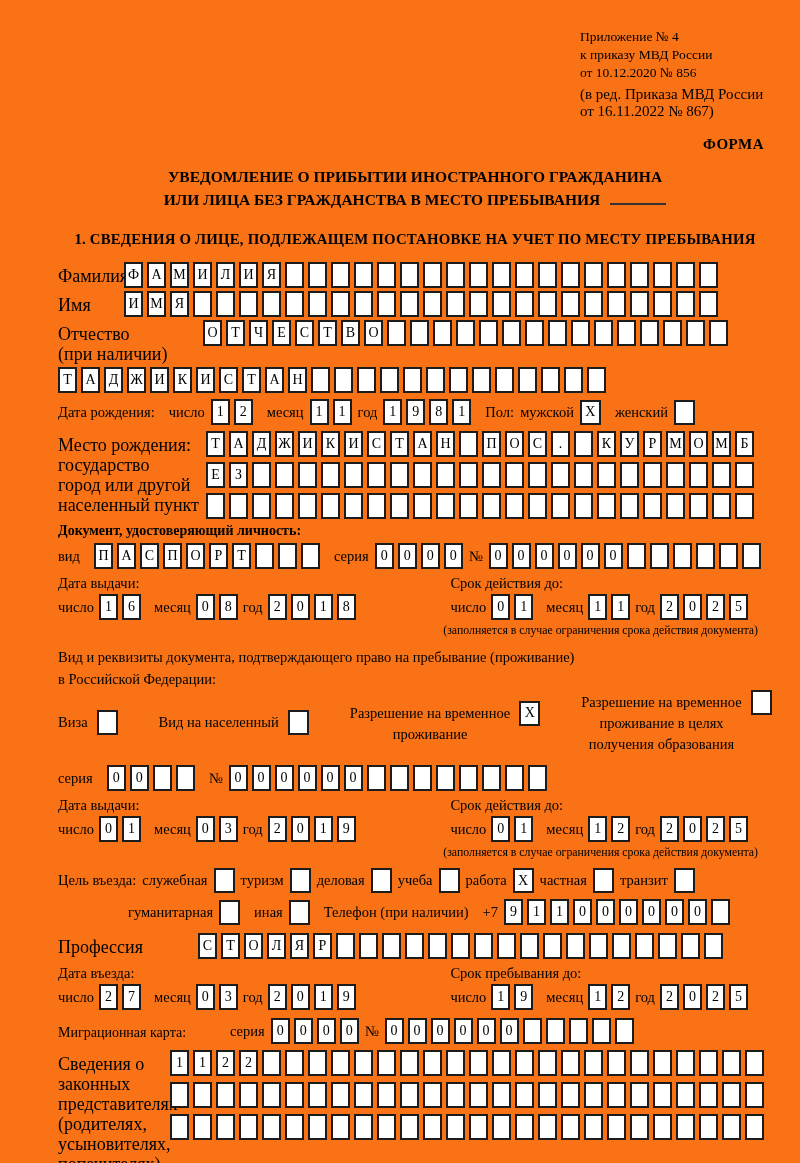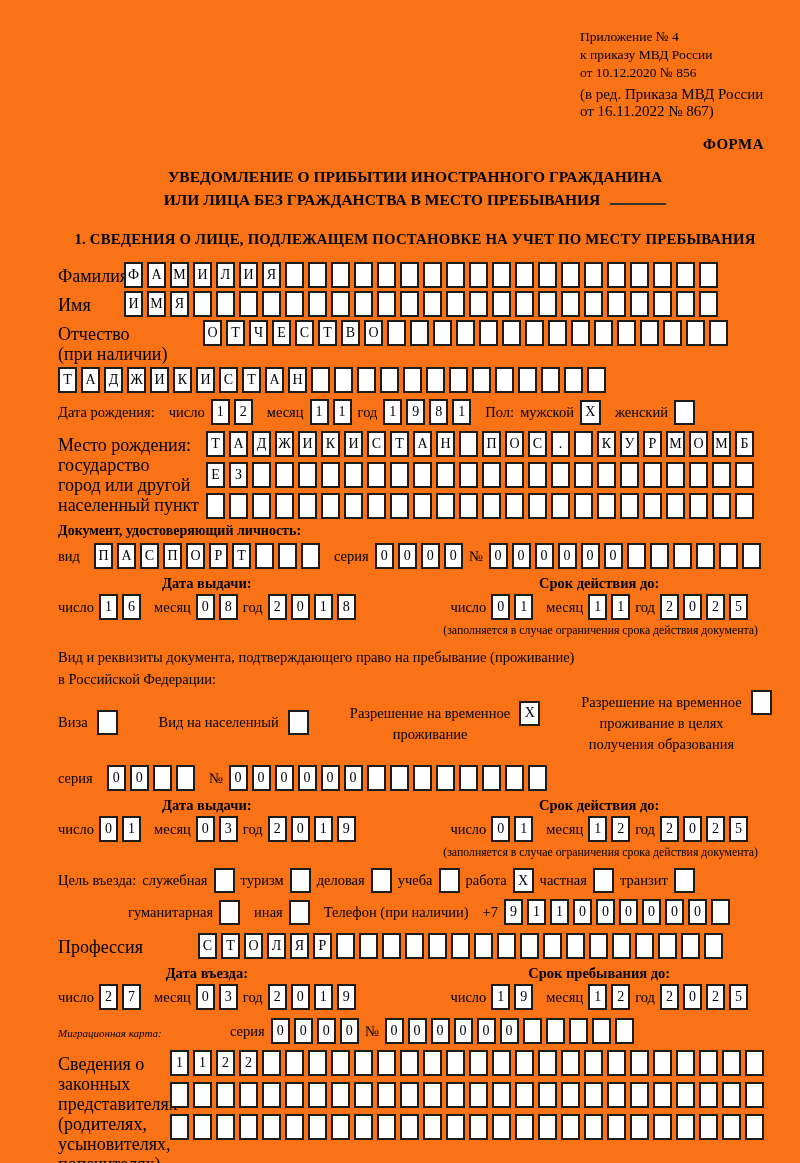--- a/index.html
+++ b/index.html
@@ -31,31 +31,31 @@
   }
   .cbx .cell{width:21px;height:25px;}
   .stack{display:flex;flex-direction:column;gap:5px;}
   .inlinerow{display:flex;align-items:center;gap:6px;font-size:14.5px;flex-wrap:nowrap;}
   .mlm{margin-left:8px;}
   
   .dochead{font-weight:bold;font-size:14px;margin:4px 0 4px 0;}
   
   .dg-pair{display:flex;justify-content:space-between;margin-top:6px;padding-right:24px;}
   .dg{display:flex;flex-direction:column;}
-  .dg-head{text-align:center;font-size:14.5px;margin-bottom:2px;font-weight:bold;}
+  .dg-head{font-size:14.5px;margin-bottom:2px;}
   .dg-row{display:flex;align-items:center;gap:5px;font-size:14.5px;}
   .fnote{font-size:11.8px;text-align:right;padding-right:14px;margin-top:3px;}
   .intro{font-size:14.5px;line-height:22px;margin-top:8px;white-space:pre-line;}
   
   .optrow{display:flex;align-items:center;gap:41px;}
   .opt{display:flex;align-items:flex-start;gap:9px;}
   .opt-label{font-size:14.5px;line-height:21px;white-space:pre-line;text-align:center;padding-top:2px;}
   .mt6{margin-top:6px}.mt8{margin-top:8px}.mt10{margin-top:10px}
   .indent{margin-left:70px;}
-  .migl{width:166px;flex:none;font-size:11px;padding-top:4px;font-style:italic;}
+  .migl{width:166px;flex:none;font-size:14px;padding-top:4px;}
 </style>
 </head>
 <body>
 
 <div class="page">
 
   <div class="hdr">
     <div>Приложение № 4</div>
     <div>к приказу МВД России</div>
     <div>от 10.12.2020 № 856</div>

